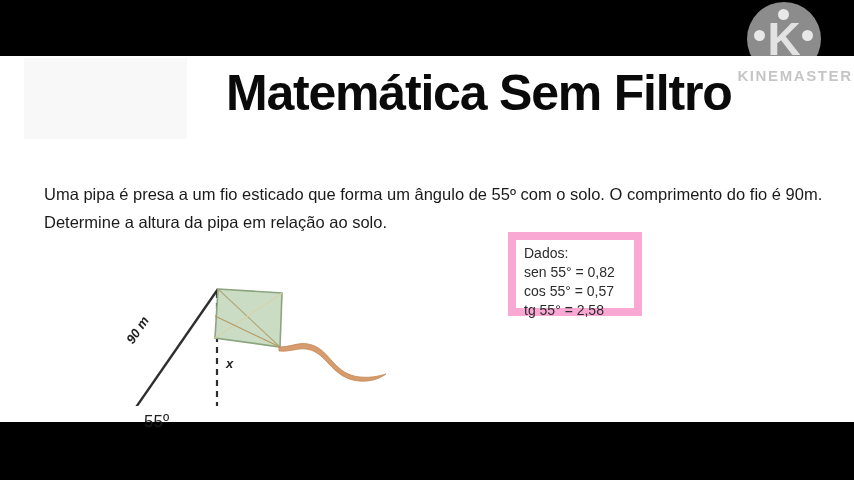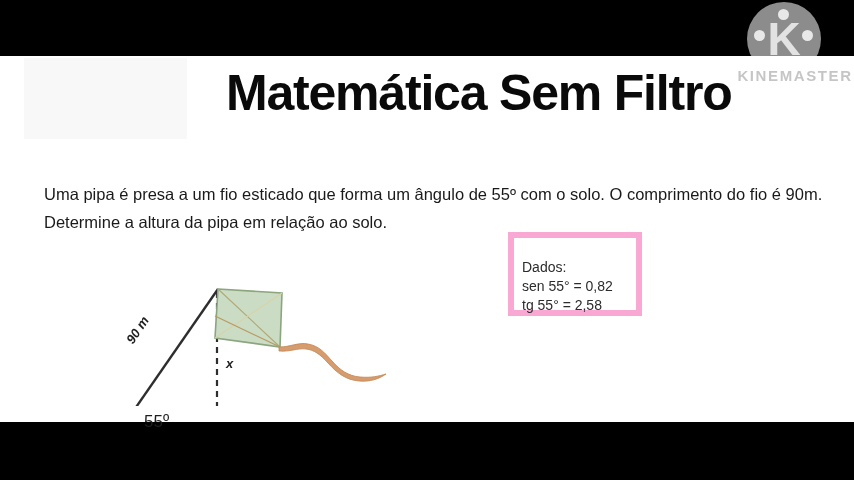--- a/index.html
+++ b/index.html
@@ -116,24 +116,24 @@
     color: #1a1a1a;
   }
 
   
   #dados-box {
     position: absolute;
     left: 492px;
     top: 176px;
     width: 134px;
     height: 84px;
-    border: 6px solid #f9a8d4;
+    border: 8px solid #f9a8d4;
     background: #ffffff;
     box-sizing: border-box;
-    padding: 20px 0 0 8px;
+    padding: 4px 0 0 8px;
   }
   #dados-box .line {
     font-size: 14px;
     line-height: 19px;
     color: #2c2c2c;
     white-space: nowrap;
   }
 
   
   #diagram {
@@ -184,20 +184,21 @@
 
     <div id="logo-placeholder"></div>
 
     <div id="channel-title">Matemática Sem Filtro</div>
 
     <div id="problem-text">Uma pipa é presa a um fio esticado que forma um ângulo de 55º com o solo. O comprimento do fio é 90m. Determine a altura da pipa em relação ao solo.</div>
 
     <div id="dados-box">
       <div class="line">Dados:</div>
       <div class="line">sen 55° = 0,82</div>
+      <div class="line">cos 55° = 0,57</div>
       <div class="line">tg  55° = 2,58</div>
     </div>
 
     <div id="diagram">
       <svg width="330" height="190" viewBox="0 0 330 190">
 
         <path d="M 37 223 L 37 223" fill="none"></path>
         <path d="M 38 223 A 22 22 0 0 1 49.5 204.8 L 38 223 Z" transform="translate(0,-0.5)" fill="#c8dcc4" stroke="none"></path>
         <path d="M 60 223 A 22 22 0 0 0 50.6 205.1" fill="#c8dcc4" stroke="#5d6b57" stroke-width="1"></path>
 

